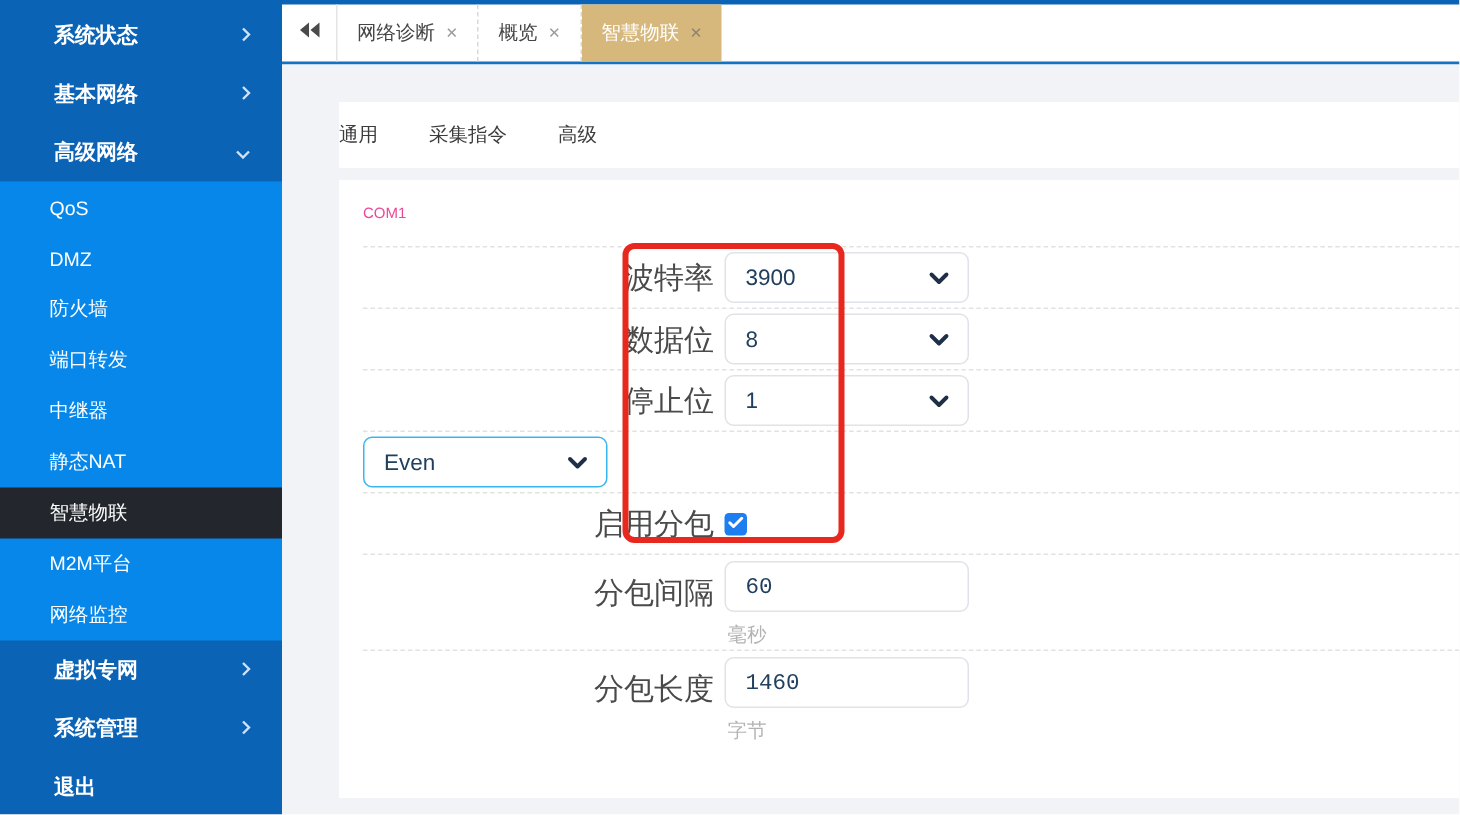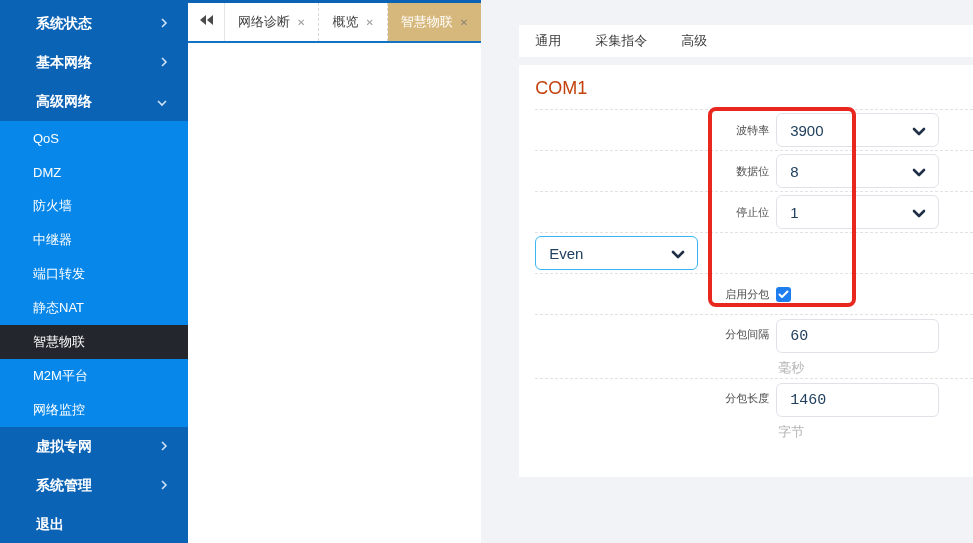--- a/index.html
+++ b/index.html
@@ -11,45 +11,45 @@
   .sidebar { width:188px; height:543px; background:#0b63b5; flex-shrink:0; padding-top:4px; }
   .side-item { height:39px; display:flex; align-items:center; padding:0 20px 0 36px;
                color:#fff; font-size:14px; font-weight:bold; cursor:pointer;gap:25px; }
   .side-item .grow { flex:1; }
   .submenu { background:#0787e9; }
   .sub-item { height:34px; display:flex; align-items:center; padding-left:33px;
               color:#fff; font-size:13px; cursor:pointer; }
   .sub-item.active { background:#23272d; }
 
   
-  .main { flex:1; display:flex; min-width:0; }
+  .main { flex:1; display:flex; flex-direction:column; min-width:0; }
 
   
   .tabbar { height:43px; background:#fff; border-top:3px solid #0b63b5;
             border-bottom:2px solid #1272c4; display:flex; align-items:stretch; }
   .collapse-btn { width:37px; display:flex; align-items:center; justify-content:center;
                   border-right:1px solid #e4e4e4; cursor:pointer; }
   .tab { display:flex; align-items:center; gap:7px; padding:0 13px; font-size:13px;
          color:#454545; border-right:1px dashed #d8d8d8; cursor:pointer; }
   .tab .close { font-size:10px; font-weight:bold; color:#9a9a9a; }
   .tab.active { background:#d7b87c; color:#fff; border-right:none; }
   .tab.active .close { color:#8a8376; }
 
   
   .content { flex:1; background:#f1f3f6; padding:25px 0 0 38px; overflow:hidden; }
   .card { background:#fff; }
-  .tabs-card { height:32px; display:flex; align-items:center; gap:34px; padding-left:16px; }
+  .tabs-card { height:44px; display:flex; align-items:center; gap:34px; }
   .ctab { font-size:13px; color:#3c3c3c; cursor:pointer; }
   .form-card { margin-top:8px; height:412px; position:relative; padding:0 0 0 16px; }
-  .section-title { height:44px; line-height:46px; font-size:18px; color:#c2410c; }
+  .section-title { height:44px; line-height:46px; font-size:10px; color:#ec4899; }
 
   .form-rows { border-top:1px dashed #e2e2e2; }
   .frow { display:flex; align-items:center; height:41px; border-bottom:1px dashed #e2e2e2; }
   .frow.tall { height:64px; align-items:flex-start; padding-top:4px; }
-  .flabel { width:234px; text-align:right; font-size:11px; color:#4a4a4a;
+  .flabel { width:234px; text-align:right; font-size:20px; color:#4a4a4a;
             margin-right:7px; flex-shrink:0; }
   .frow.tall .flabel { margin-top:8px; }
 
   .select { width:163px; height:34px; border:1px solid #dfe3e8; border-radius:6px;
             display:flex; align-items:center; padding:0 12px 0 13px; cursor:pointer;
             background:#fff; font-size:15px; color:#21405e; }
   .select .grow { flex:1; }
   .select.focused { border-color:#38b6f2; }
   .tinput { width:163px; height:34px; border:1px solid #dfe3e8; border-radius:6px;
             padding:0 12px 0 13px; font-size:15px; color:#21405e; outline:none;
@@ -93,24 +93,24 @@
       <div class="sub-item">
           <span>QoS</span>
         </div>
       <div class="sub-item">
           <span>DMZ</span>
         </div>
       <div class="sub-item">
           <span>防火墙</span>
         </div>
       <div class="sub-item">
+          <span>端口转发</span>
+        </div>
+      <div class="sub-item">
           <span>中继器</span>
-        </div>
-      <div class="sub-item">
-          <span>端口转发</span>
         </div>
       <div class="sub-item">
           <span>静态NAT</span>
         </div>
       <div class="sub-item active">
           <span>智慧物联</span>
         </div>
       <div class="sub-item">
           <span>M2M平台</span>
         </div>

